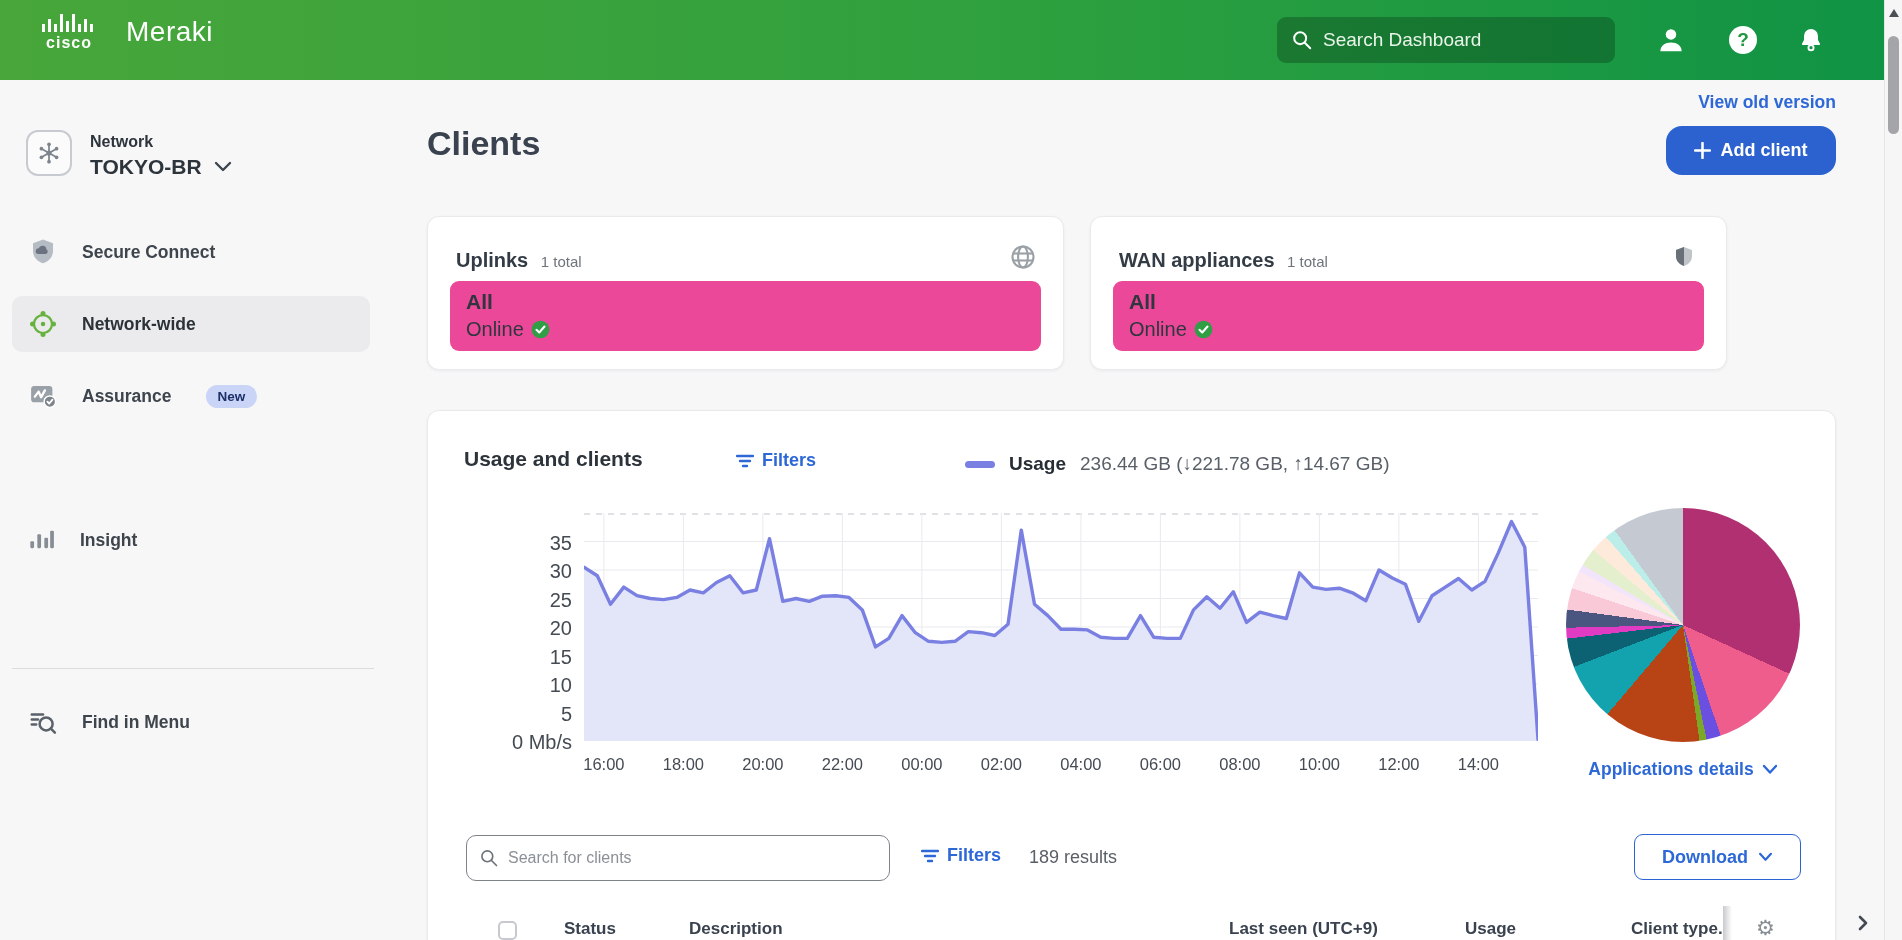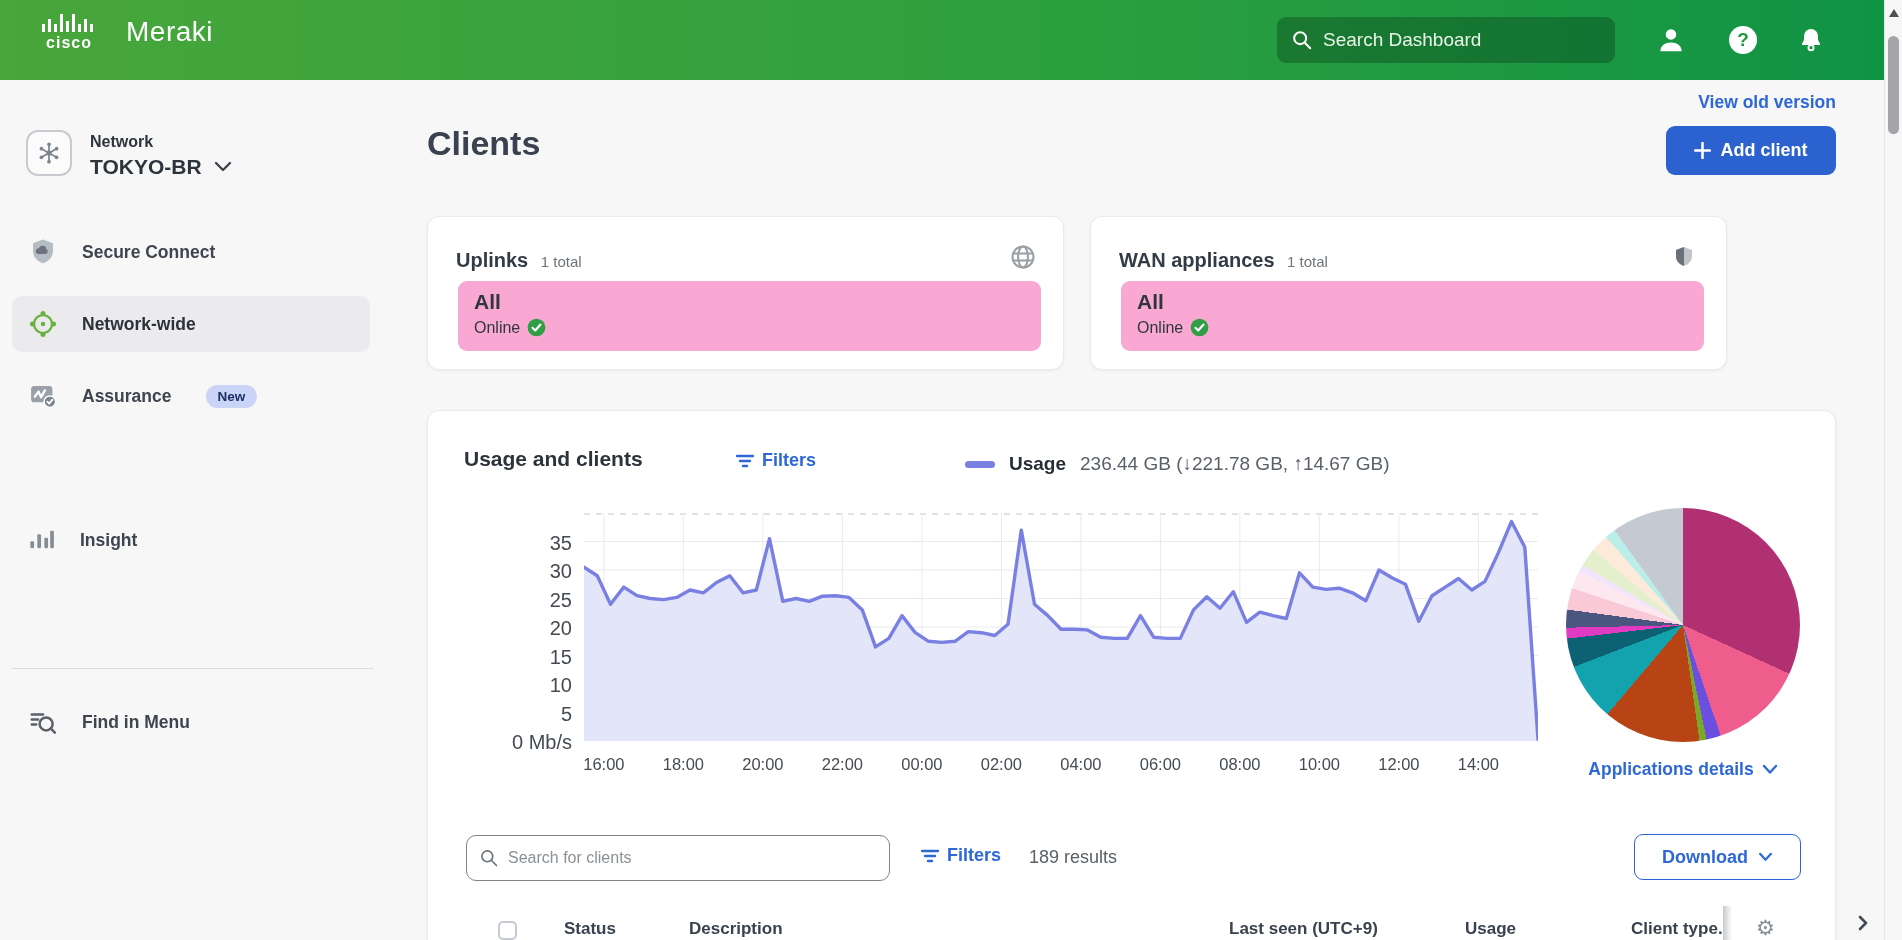--- a/index.html
+++ b/index.html
@@ -42,33 +42,33 @@
   .side-item .lbl { font-size:17.5px; font-weight:bold; color:#3e454d; }
   .badge-new { background:#c9d4f7; color:#1c2f66; font-size:13.5px; font-weight:bold;
     border-radius:12px; padding:4px 12px; margin-left:10px; }
   .side-divider { position:absolute; left:12px; top:668px; width:362px; height:1px; background:#dadcde; }
 
   
   .page-title { position:absolute; left:427px; top:124px; font-size:34px; font-weight:bold; color:#39424e; }
   .link-blue { color:#2d68d6; font-weight:bold; cursor:pointer; }
   .view-old { position:absolute; left:1636px; top:92px; width:200px; text-align:right; font-size:17.5px; }
   .btn-primary { position:absolute; left:1666px; top:126px; width:170px; height:49px;
-    background:#2b62cf; border:none; border-radius:9px; color:#fff; font-size:18px; font-weight:bold;
+    background:#2b62cf; border:none; border-radius:16px; color:#fff; font-size:18px; font-weight:bold;
     display:flex; align-items:center; justify-content:center; gap:9px; cursor:pointer;
     font-family:"Liberation Sans",sans-serif; }
 
   .card { position:absolute; background:#fff; border:1px solid #e9eaec; border-radius:12px;
     box-shadow:0 1px 3px rgba(25,35,50,.06); }
   .card-title { font-size:20px; font-weight:bold; color:#333b45; }
   .card-total { font-size:15px; color:#6e747c; margin-left:8px; }
-  .status-box { position:absolute; left:30px; top:64px; right:22px; height:70px;
-    background:#f9a8d4; border-radius:9px; padding:9px 16px; }
+  .status-box { position:absolute; left:22px; top:64px; right:22px; height:70px;
+    background:#ec4899; border-radius:9px; padding:9px 16px; }
   .status-all { font-size:21px; font-weight:bold; color:#2f363e; }
   .status-line { display:flex; align-items:center; gap:7px; margin-top:4px;
-    font-size:16px; color:#2f363e; }
+    font-size:20px; color:#2f363e; }
 
   .usage-panel { position:absolute; left:427px; top:410px; width:1409px; height:560px;
     background:#fff; border:1px solid #e9eaec; border-radius:12px; box-shadow:0 1px 3px rgba(25,35,50,.06); overflow:hidden; }
   .usage-title { position:absolute; left:36px; top:36px; font-size:21px; font-weight:bold; color:#2c333b; }
   .filters-inline { display:flex; align-items:center; gap:8px; font-size:18px; }
   .legend-dash { width:30px; height:7px; border-radius:4px; }
   .legend-label { font-size:19px; font-weight:bold; color:#272d35; }
   .legend-value { font-size:19px; color:#5a6068; }
 
   .ytick { position:absolute; width:90px; text-align:right; font-size:20px; color:#454b53; }

